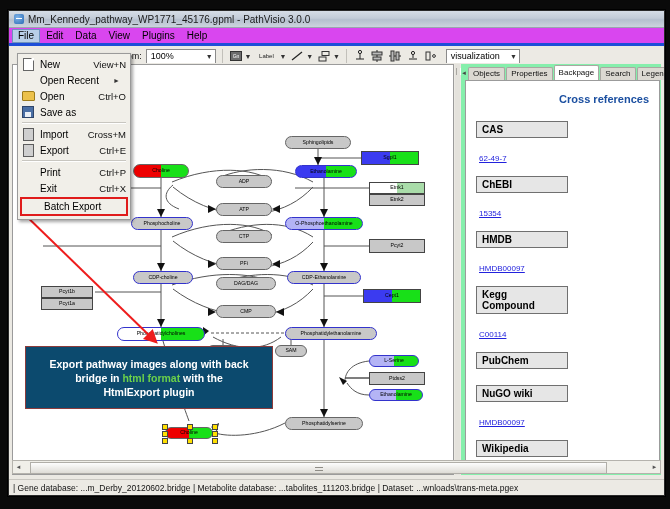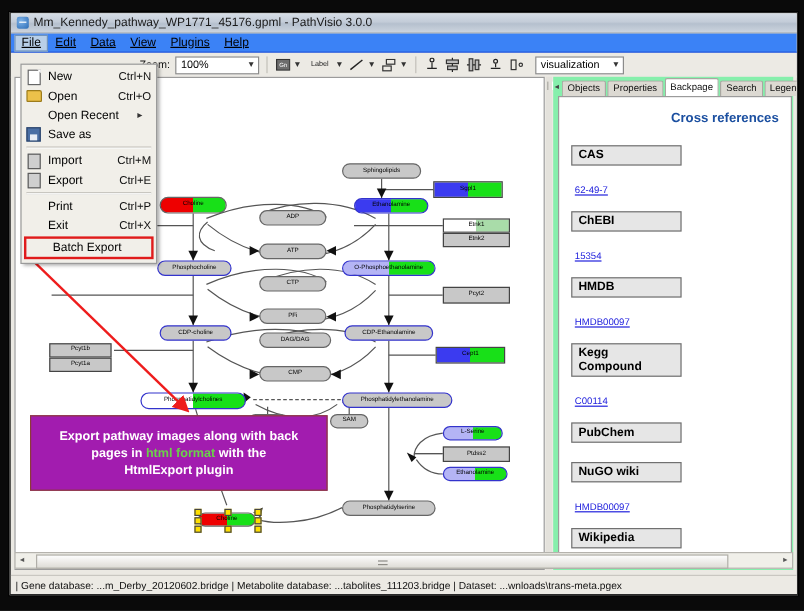--- a/index.html
+++ b/index.html
@@ -27,22 +27,22 @@
   .title-ico{
     width:10px;height:10px;margin-right:4px;flex:0 0 auto;
     background:radial-gradient(circle at 35% 35%,#7fb3e8,#2a6bb5);
     border-radius:2px;position:relative;
   }
   .title-ico:after{
     content:"";position:absolute;left:2px;top:4px;width:6px;height:1px;background:#fff;
   }
   
   .menubar{
-    height:15px;background:#3b82f6;border-bottom:1px solid #1d4ed8;
-    display:flex;align-items:center;padding-left:3px;font-size:10px;text-decoration:underline;
+    height:15px;background:#d946ef;border-bottom:3px solid #1d4ed8;
+    display:flex;align-items:center;padding-left:3px;font-size:10px;
   }
   .menuitem{padding:1px 6px;line-height:12px;cursor:default;}
   .menuitem.open{background:#b8cfe8;border:1px solid #6f93bd;padding:0 5px;}
   
   .toolbar{
     height:20px;background:#eceae4;border-bottom:1px solid #cbc9c3;
     display:flex;align-items:center;gap:4px;padding:0 4px;font-size:9px;
     position:relative;
   }
   .tb-label{font-size:9px;color:#111;}
@@ -173,21 +173,21 @@
     overflow:hidden;white-space:nowrap;
   }
   .metab{
     border:1px solid #666;border-radius:9px;background:#c8c8c8;
     box-shadow:inset 0 0 0 0 transparent;
   }
   .gene{
     border:1px solid #444;background:#c8c8c8;
   }
   .callout{
-    position:absolute;background:#a21caf;border:1px solid #8c3b3b;
+    position:absolute;background:#0c4a6e;border:1px solid #8c3b3b;
     color:#fff;font-weight:bold;text-align:center;
     display:flex;flex-direction:column;align-items:center;justify-content:center;
     font-size:10.5px;line-height:14px;padding:3px 2px;box-sizing:border-box;
   }
   .callout .hl{color:#6bd14a;}
   .sel-handle{
     position:absolute;width:4px;height:4px;background:#ffe000;border:1px solid #444;
   }
   svg.wires{position:absolute;left:0;top:0;width:440px;height:395px;}
 </style>
@@ -406,21 +406,21 @@
               <div class="node gene" style="left: 356px; top: 174px; width: 56px; height: 14px; background: rgb(200, 200, 200);">Pcyt2</div>
               <div class="node gene" style="left: 350px; top: 224px; width: 58px; height: 14px; background: linear-gradient(to right, rgb(59, 59, 240) 0px, rgb(59, 59, 240) 50%, rgb(24, 224, 24) 50%, rgb(24, 224, 24) 100%);">Cept1</div>
               <div class="node gene" style="left: 28px; top: 221px; width: 52px; height: 12px; background: rgb(200, 200, 200);">Pcyt1b</div>
               <div class="node gene" style="left: 28px; top: 233px; width: 52px; height: 12px; background: rgb(200, 200, 200);">Pcyt1a</div>
               <div class="node gene" style="left: 356px; top: 307px; width: 56px; height: 13px; background: rgb(200, 200, 200);">Ptdss2</div>
             </div>
 
           <div class="callout" style="left:12px;top:281px;width:248px;height:63px;">
             <div>Export pathway images along with back</div>
             <div>
-              <span>pages in </span><span class="hl">html format</span><span> with the</span>
+              <span>bridge in </span><span class="hl">html format</span><span> with the</span>
             </div>
             <div>HtmlExport plugin</div>
           </div>
 
           <svg style="position:absolute;left:0;top:0;width:440px;height:395px;pointer-events:none">
             <defs>
               <marker id="rhead" markerWidth="7" markerHeight="7" refX="5" refY="3.5" orient="auto">
                 <polygon points="0,0 7,3.5 0,7" fill="#ee1c1c"></polygon>
               </marker>
             </defs>
@@ -481,49 +481,49 @@
       </div>
     </div>
 
     <div class="filemenu">
       <div id="filemenu-rows">
           <div class="fm-row">
             <span class="fm-ic">
               <span class="ic-new"></span>
             </span>
             <span class="fm-lbl">New</span>
-            <span class="fm-acc">Ctrl+N</span>
+            <span class="fm-acc">View+N</span>
+          </div>
+          <div class="fm-row">
+            <span class="fm-ic"></span>
+            <span class="fm-lbl">Open Recent</span>
+            <span class="fm-arrow">►</span>
+            <span class="fm-acc"></span>
           </div>
           <div class="fm-row">
             <span class="fm-ic">
               <span class="ic-open"></span>
             </span>
             <span class="fm-lbl">Open</span>
             <span class="fm-acc">Ctrl+O</span>
           </div>
           <div class="fm-row">
-            <span class="fm-ic"></span>
-            <span class="fm-lbl">Open Recent</span>
-            <span class="fm-arrow">►</span>
-            <span class="fm-acc"></span>
-          </div>
-          <div class="fm-row">
             <span class="fm-ic">
               <span class="ic-save2"></span>
             </span>
             <span class="fm-lbl">Save as</span>
             <span class="fm-acc"></span>
           </div>
           <div class="fm-sep"></div>
           <div class="fm-row">
             <span class="fm-ic">
               <span class="ic-imp"></span>
             </span>
             <span class="fm-lbl">Import</span>
-            <span class="fm-acc">Ctrl+M</span>
+            <span class="fm-acc">Cross+M</span>
           </div>
           <div class="fm-row">
             <span class="fm-ic">
               <span class="ic-exp"></span>
             </span>
             <span class="fm-lbl">Export</span>
             <span class="fm-acc">Ctrl+E</span>
           </div>
           <div class="fm-sep"></div>
           <div class="fm-row">

